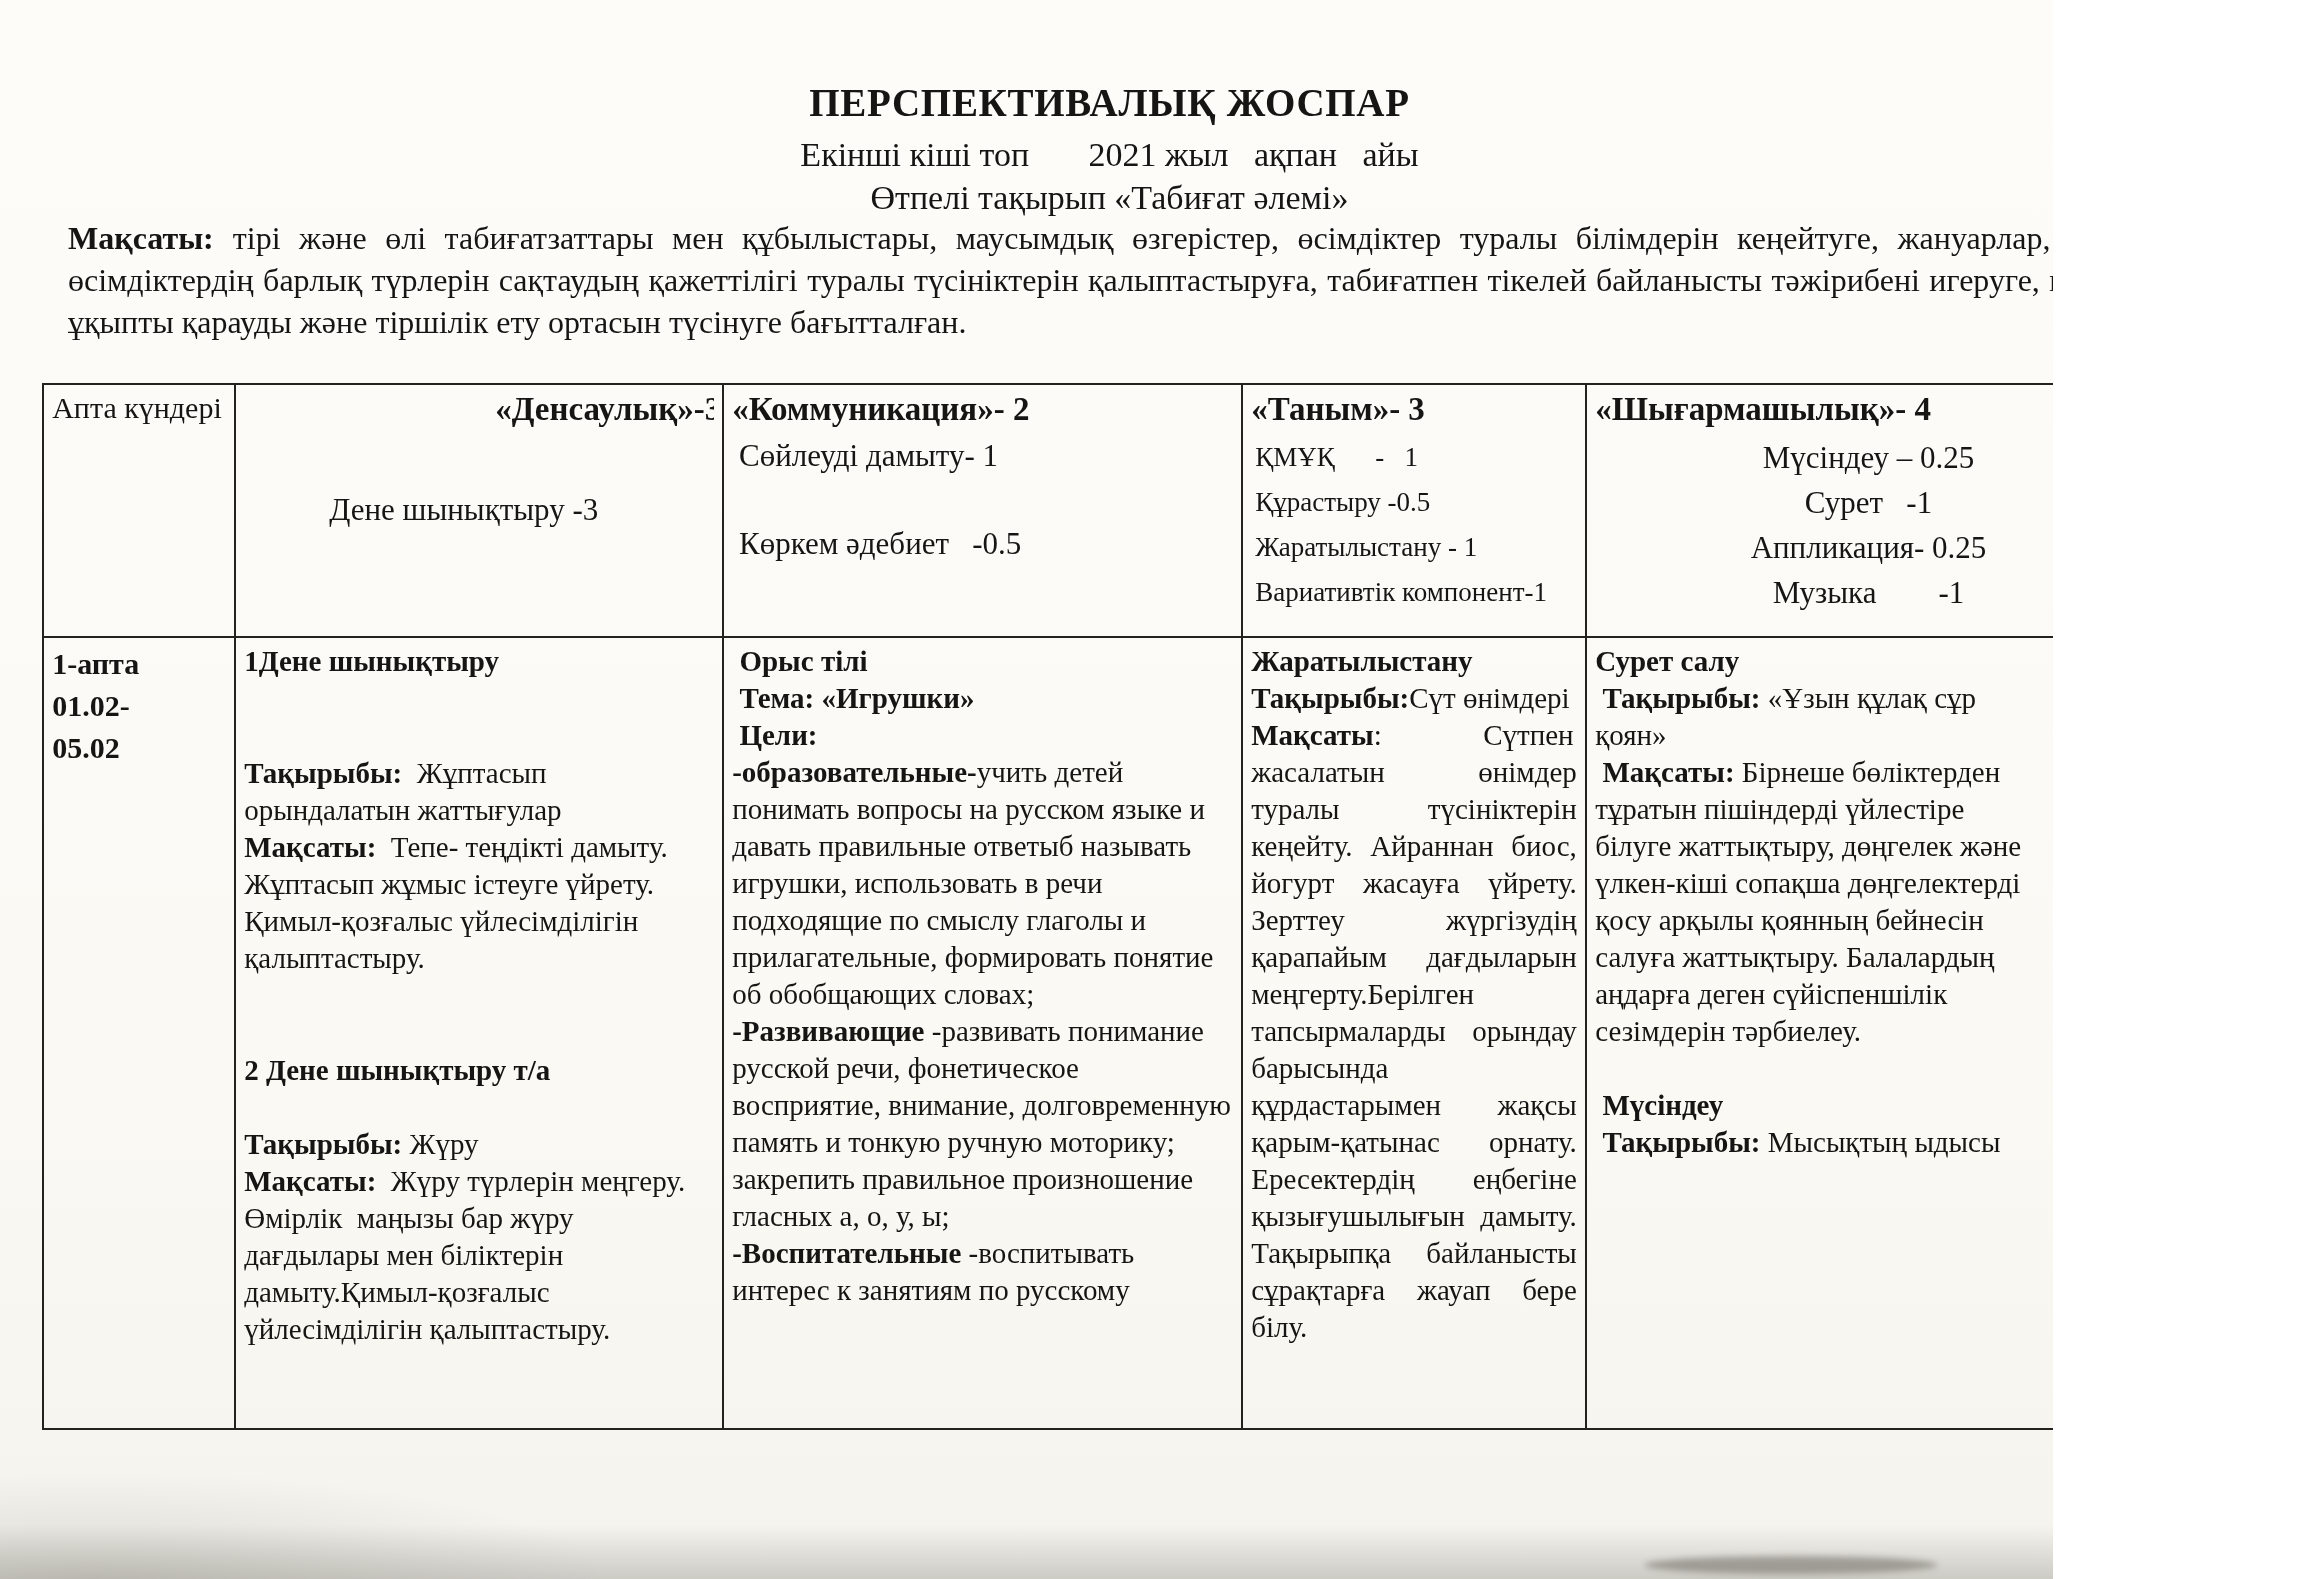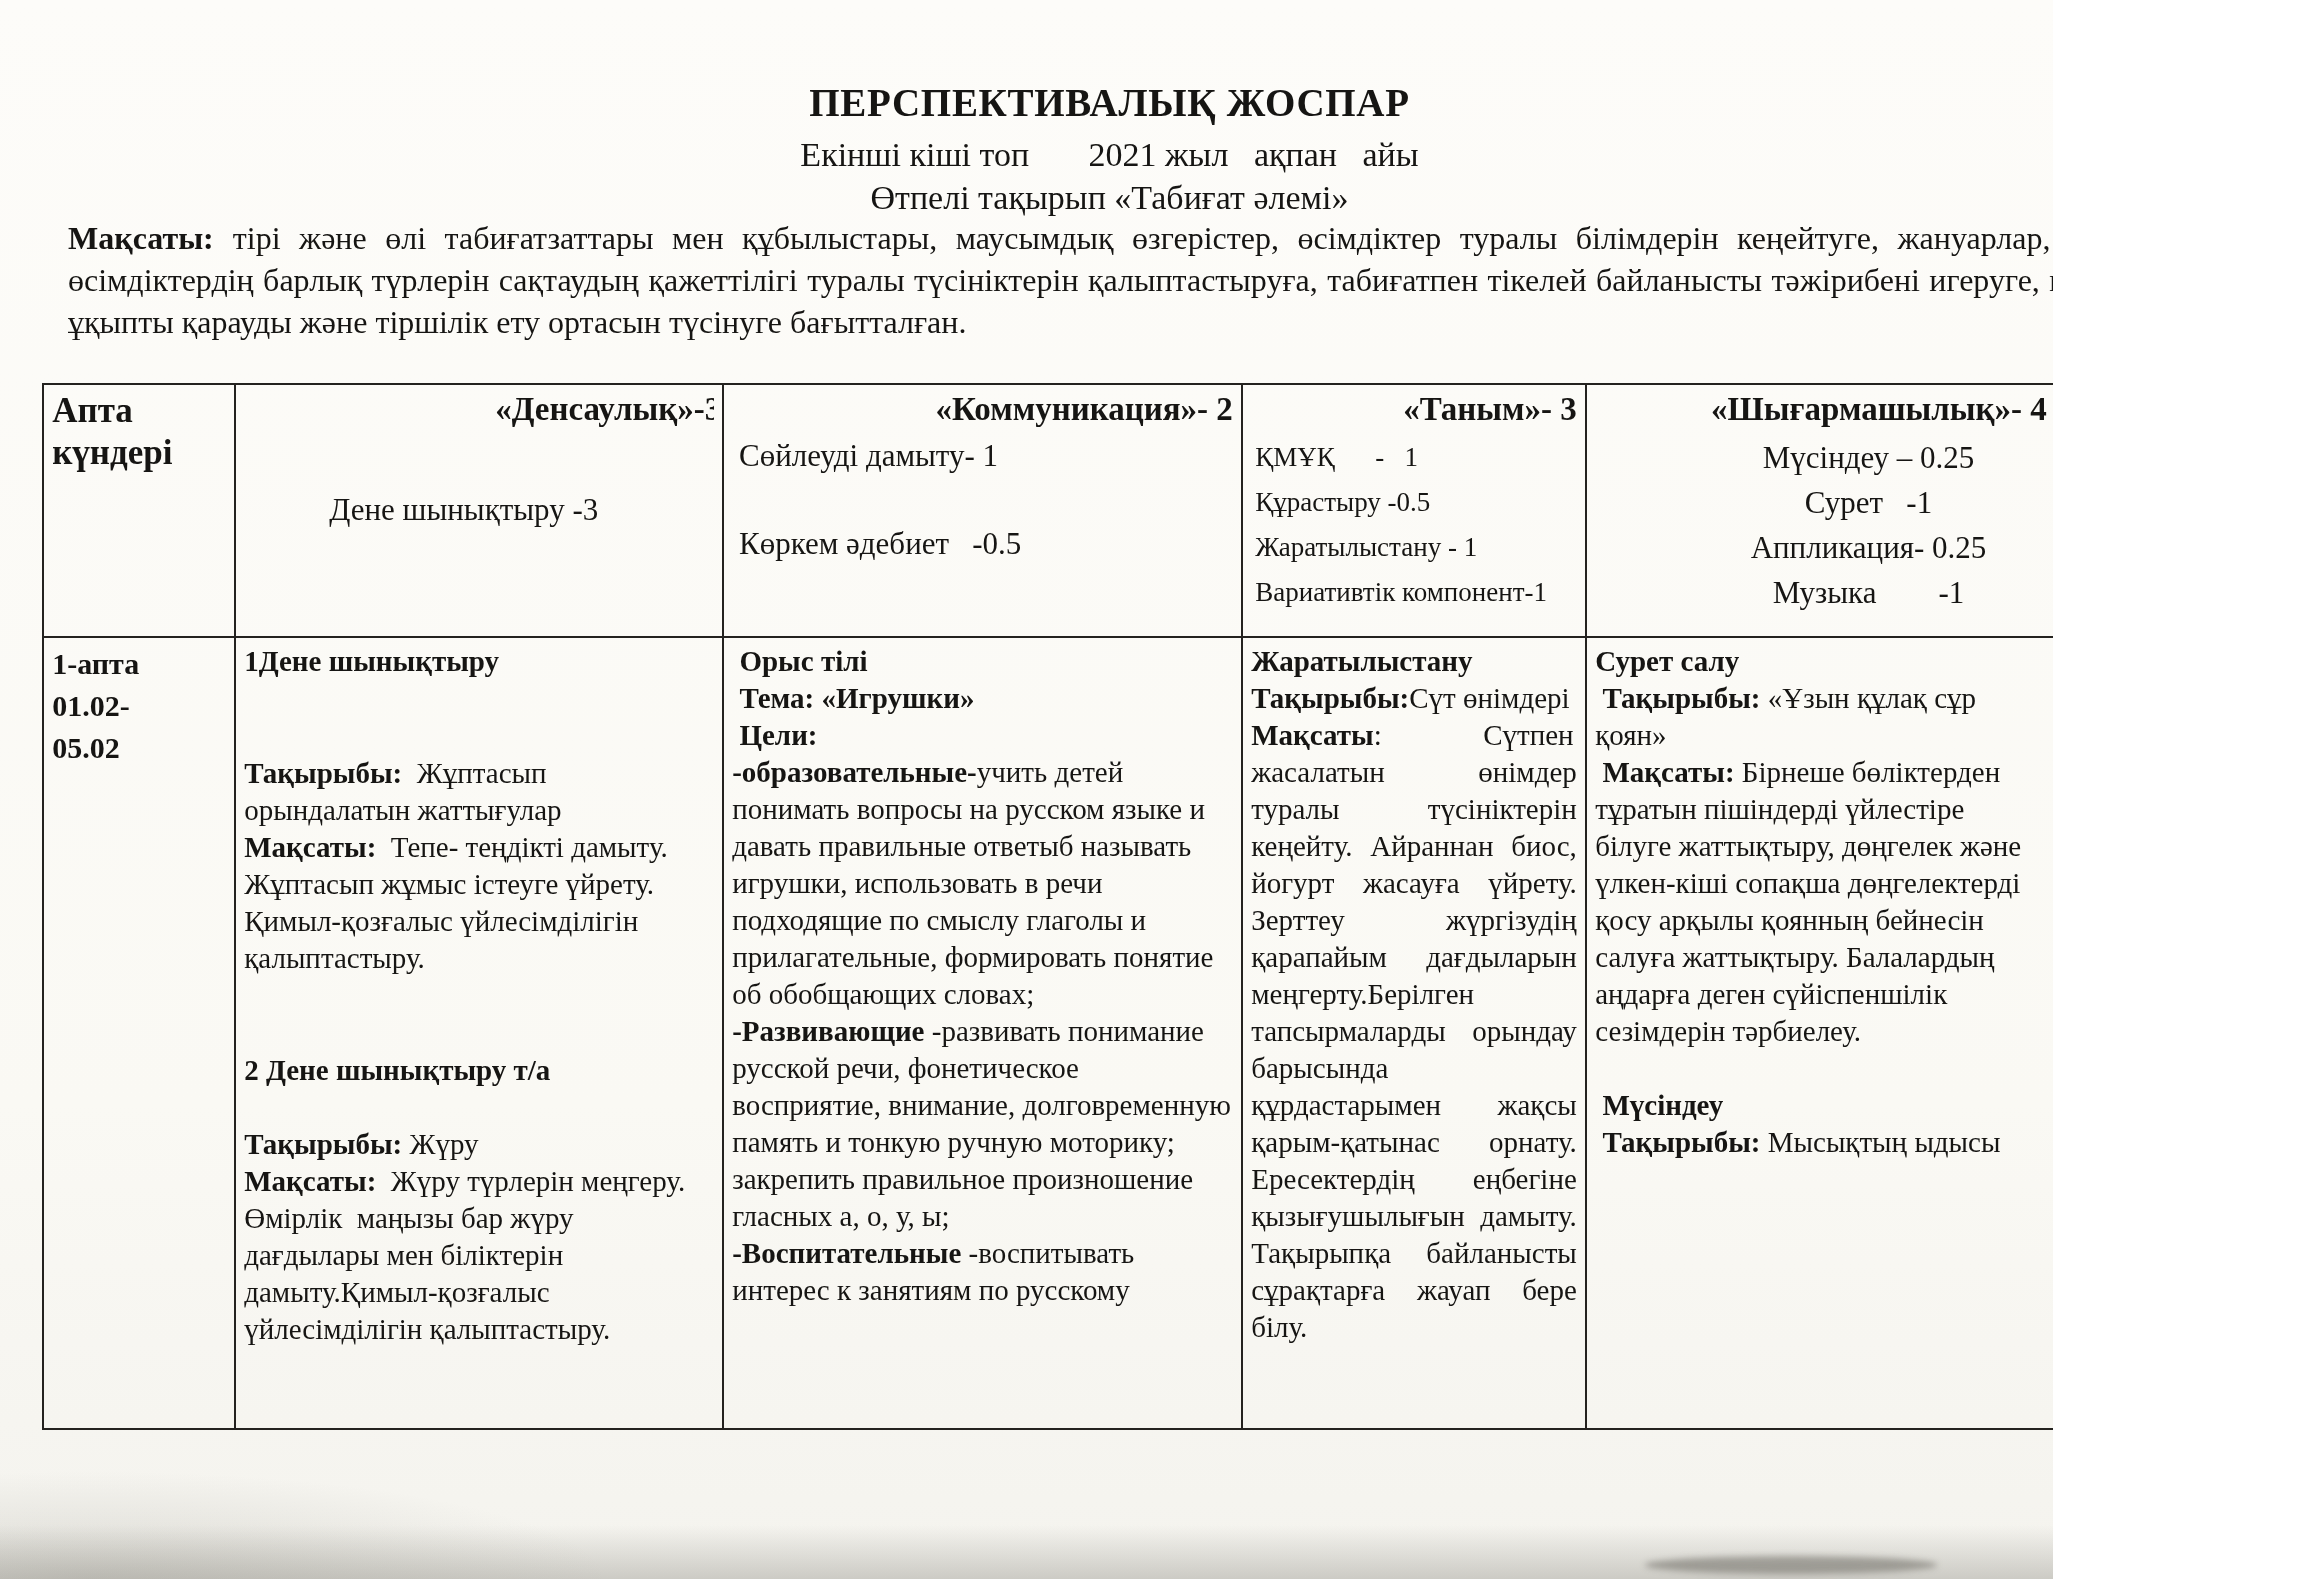--- a/index.html
+++ b/index.html
@@ -65,21 +65,21 @@
   }
   tr.hdr-row  { height: 253px; }
   tr.body-row { height: 792px; }
   .cellbox { overflow: hidden; }
   .hdr-row .cellbox { height: 231px; }
   .body-row .cellbox { height: 771px; }
 
   .col-title {
     font-size: 33px;
     font-weight: bold;
-    text-align: right;
+    text-align: left;
     line-height: 39px;
     margin-bottom: 5.4px;
     white-space: pre-wrap;
   }
   .hline {
     font-size: 31px;
     line-height: 42px;
     white-space: pre-wrap;
   }
   .hspacer { height: 46px; }
@@ -87,23 +87,23 @@
   .para {
     font-size: 29px;
     line-height: 37px;
     white-space: pre-wrap;
   }
   .para b { font-weight: bold; }
   .pspacer { width: 100%; }
 
   
   td.h-week {
-    font-weight: bold;
-    font-size: 35px;
-    line-height: 42px;
+    font-weight: normal;
+    font-size: 30px;
+    line-height: 35px;
     padding: 12.2px 6.8px 0 11px;
   }
   td.h-health .col-title { padding-left: 251px; }
   td.h-health .hline  { padding-left: 85px; }
   td.h-health .hspacer { height: 54px; }
   td.h-cognition .hline { font-size: 27px; line-height: 45px; padding-left: 4.1px; }
   td.h-creativity .hline { padding-left: 95px; line-height: 45px; text-align: center; }
   td.h-social .hline { text-align: center; line-height: 45px; }
   td.h-communication .hline { padding-left: 6.8px; }
 

